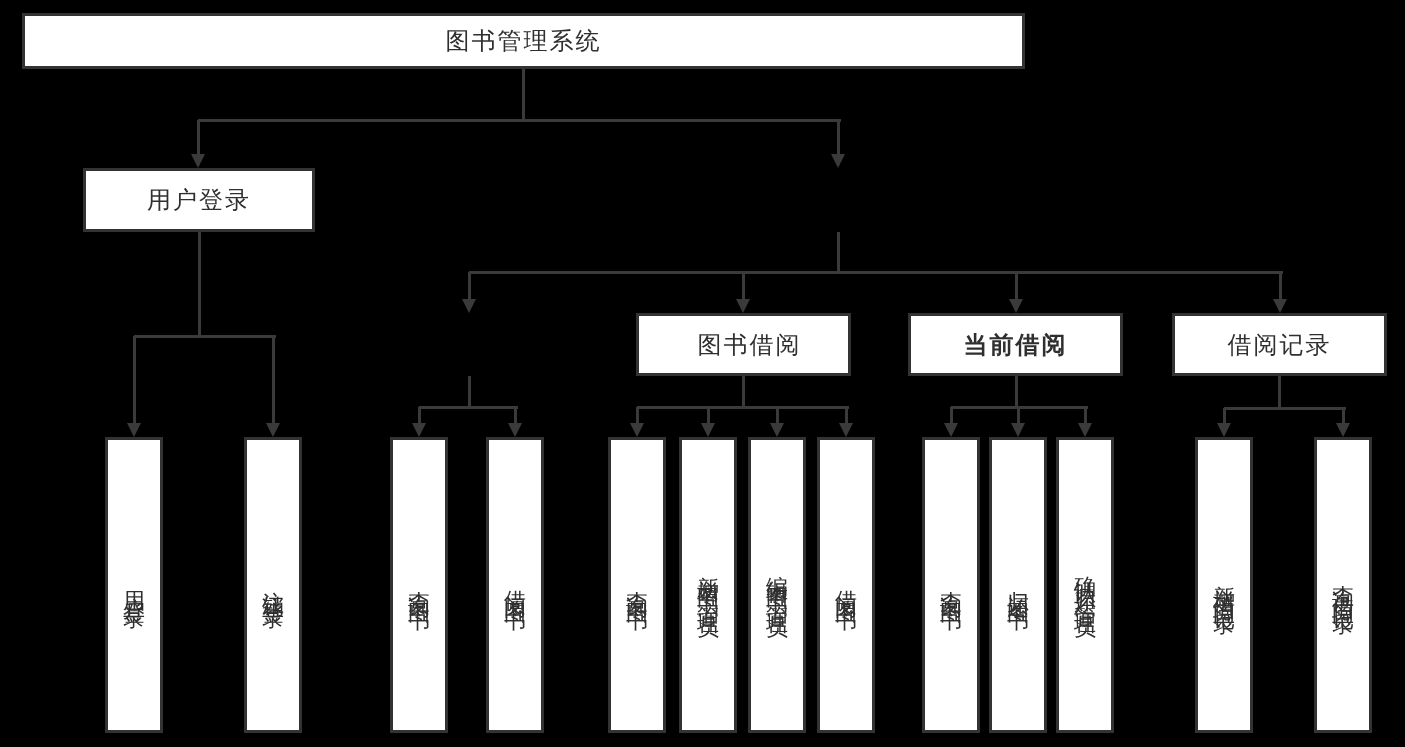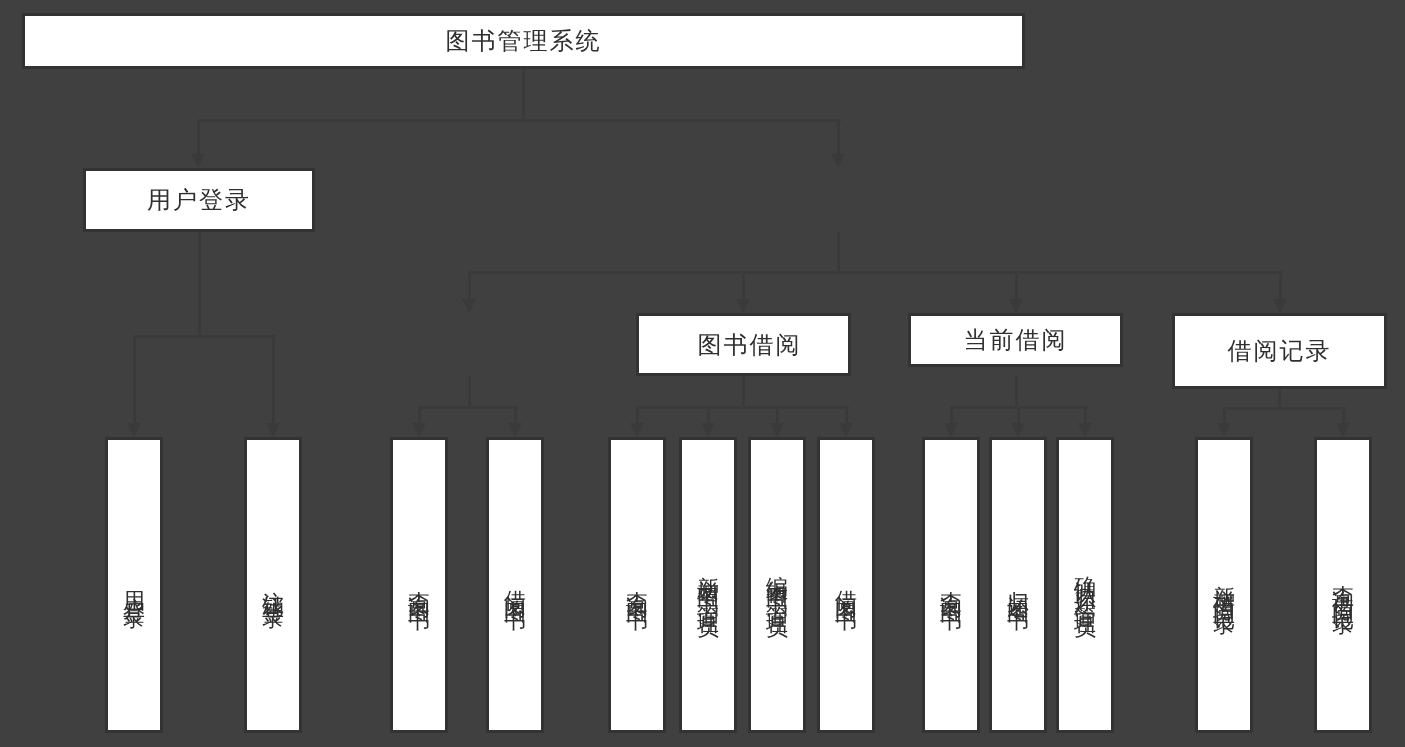--- a/index.html
+++ b/index.html
@@ -1,20 +1,20 @@
 <!DOCTYPE html>
 <html><head>
 <meta charset="utf-8">
 <style>
   html, body { margin: 0; padding: 0; background: #ffffff; }
   .stage {
     position: relative;
     width: 1405px;
     height: 747px;
-    background: #404040;
+    background: #000000;
     font-family: "Liberation Sans", "DejaVu Sans", sans-serif;
     overflow: hidden;
   }
   .box {
     position: absolute;
     box-sizing: border-box;
     background: #ffffff;
     border: 3px solid #333333;
     display: flex;
     align-items: center;
@@ -61,24 +61,24 @@
     <span>图书管理系统</span>
   </div>
 
   <div class="box h" style="left:83px; top:168px; width:232px; height:64px;">
     <span>用户登录</span>
   </div>
 
   <div class="box h" style="left:636px; top:313px; width:215px; height:63px;padding-left:12px;">
     <span>图书借阅</span>
   </div>
-  <div class="box h" style="left:908px; top:313px; width:215px; height:54px;">
+  <div class="box h" style="left:908px; top:313px; width:215px; height:63px;font-weight:bold;">
     <span>当前借阅</span>
   </div>
-  <div class="box h" style="left:1172px; top:313px; width:215px; height:76px;">
+  <div class="box h" style="left:1172px; top:313px; width:215px; height:63px;">
     <span>借阅记录</span>
   </div>
 
   <div class="box" style="left:105px; top:437px; width:58px; height:296px;">
     <span class="vtext">用户登录</span>
   </div>
   <div class="box" style="left:244px; top:437px; width:58px; height:296px;">
     <span class="vtext">注销登录</span>
   </div>
 

